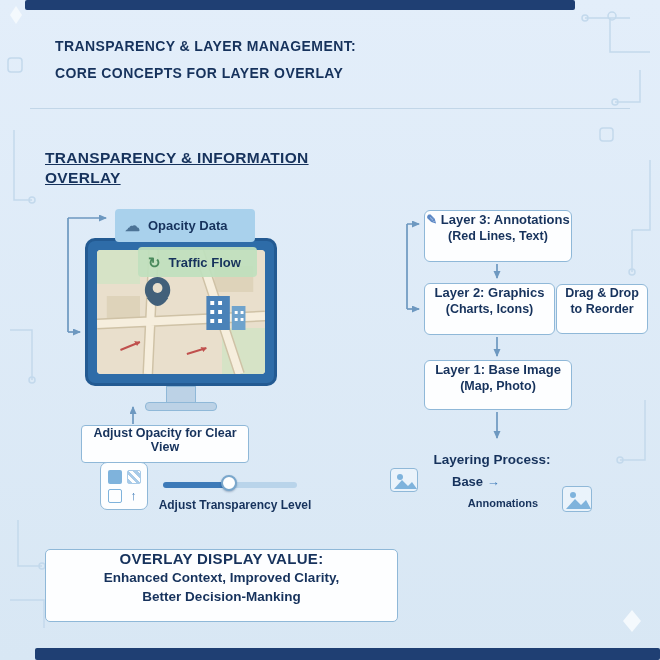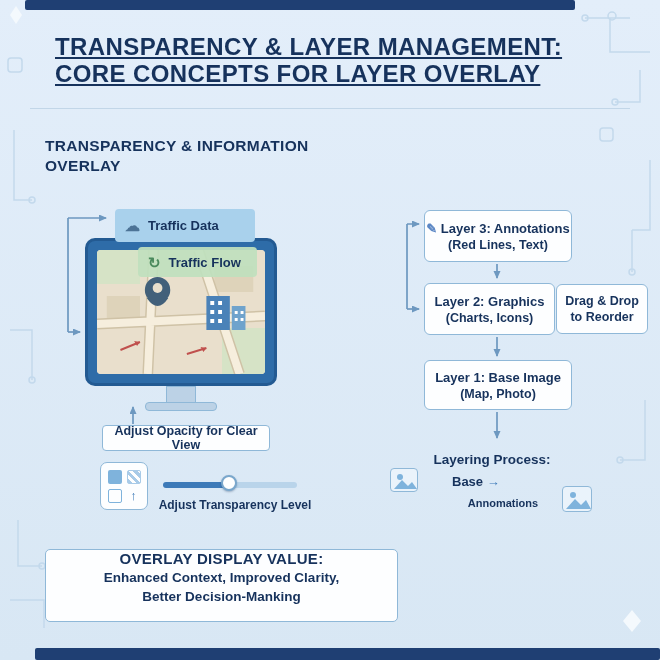--- a/index.html
+++ b/index.html
@@ -4,31 +4,31 @@
 <style>
   * { margin:0; padding:0; box-sizing:border-box; }
   html,body { width:660px; height:660px; }
   body { font-family:"Liberation Sans", sans-serif; color:#16325c; }
   #canvas {
     position:relative; width:660px; height:660px; overflow:hidden;
     background:linear-gradient(180deg,#e3eefa 0%,#d8e7f4 100%);
   }
   .abs { position:absolute; }
   .bar { background:#1f3f73; border-radius:2px; }
-  .title { font-size:24px; font-weight:800; letter-spacing:.4px; line-height:27px;text-decoration:underline; }
+  .title { font-size:14px; font-weight:800; letter-spacing:.4px; line-height:27px; }
   .sec-head { font-size:15.5px; font-weight:800; letter-spacing:.3px; line-height:20px; }
   .divider { border-top:1.5px solid #c2d6e8; }
   .overlay-chip {
     display:flex; align-items:center; gap:8px; padding:0 10px;
     border-radius:4px; font-size:13px; font-weight:700;
   }
   .chip-icon { font-size:15px; line-height:1; }
   .white-box {
     background:#fdfeff; border:1.5px solid #8fb8d8; border-radius:6px;
-    display:flex; flex-direction:column; align-items:center; justify-content:center;
+    display:flex; flex-direction:column; align-items:center; 
     text-align:center;
   }
   .layer-title { font-size:13px; font-weight:700; line-height:17px; }
   .layer-sub { font-size:12.5px; font-weight:600; line-height:16px; }
   .small-label { font-size:12.5px; font-weight:600; }
   .monitor-frame {
     position:absolute; left:85px; top:238px; width:192px; height:148px;
     background:#2e6ca8; border:3px solid #235a92; border-radius:10px; padding:9px; z-index:1;
   }
   .monitor-screen { width:100%; height:100%; border-radius:4px; overflow:hidden; background:#e9dfcc; }
@@ -104,21 +104,21 @@
 
   <div class="abs bar" style="left:25px; top:0; width:550px; height:10px;"></div>
   <div class="abs bar" style="left:35px; bottom:0; width:625px; height:12px;"></div>
 
   <div class="abs title" style="left:55px; top:33px; z-index:2;">
     <div>TRANSPARENCY &amp; LAYER MANAGEMENT:</div>
     <div>CORE CONCEPTS FOR LAYER OVERLAY</div>
   </div>
   <div class="abs divider" style="left:30px; top:108px; width:600px;"></div>
 
-  <div class="abs sec-head" style="left:45px; top:136px; z-index:2;">
+  <div class="abs sec-head" style="left:45px; top:148px; z-index:2;text-decoration:underline;">
     <div>TRANSPARENCY &amp; INFORMATION</div>
     <div>OVERLAY</div>
   </div>
 
   <div class="monitor-frame">
     <div class="monitor-screen">
       <svg viewBox="0 0 172 124" width="100%" height="100%" preserveAspectRatio="none">
         <rect x="0" y="0" width="172" height="124" fill="#e9dfcc"></rect>
         <rect x="0" y="0" width="44" height="34" fill="#d6e3c6"></rect>
         <rect x="128" y="78" width="44" height="46" fill="#d6e3c6"></rect>
@@ -156,28 +156,28 @@
           </g>
         </g>
       </svg>
     </div>
   </div>
   <div class="monitor-neck"></div>
   <div class="monitor-base"></div>
 
   <div class="abs overlay-chip" style="left:115px; top:209px; width:140px; height:33px; background:#a9d1ec; z-index:2;">
     <span class="chip-icon" style="color:#4c7396;">☁</span>
-    <span>Traffic Data</span>
+    <span>Opacity Data</span>
   </div>
   <div class="abs overlay-chip" style="left:138px; top:247px; width:119px; height:30px; background:rgba(191,224,189,.93); z-index:2;">
     <span class="chip-icon" style="color:#4a8a5c;">↻</span>
     <span>Traffic Flow</span>
   </div>
 
-  <div class="abs white-box" style="left:102px; top:425px; width:168px; height:26px; border-radius:4px; z-index:2;">
+  <div class="abs white-box" style="left:81px; top:425px; width:168px; height:38px; border-radius:4px; z-index:2;">
     <span class="small-label">Adjust Opacity for Clear View</span>
   </div>
 
   <div class="icon-box">
     <div class="sq1"></div>
     <div class="sq2"></div>
     <div class="sq3"></div>
     <div class="upglyph">↑</div>
   </div>
   <div class="slider-track"></div>

